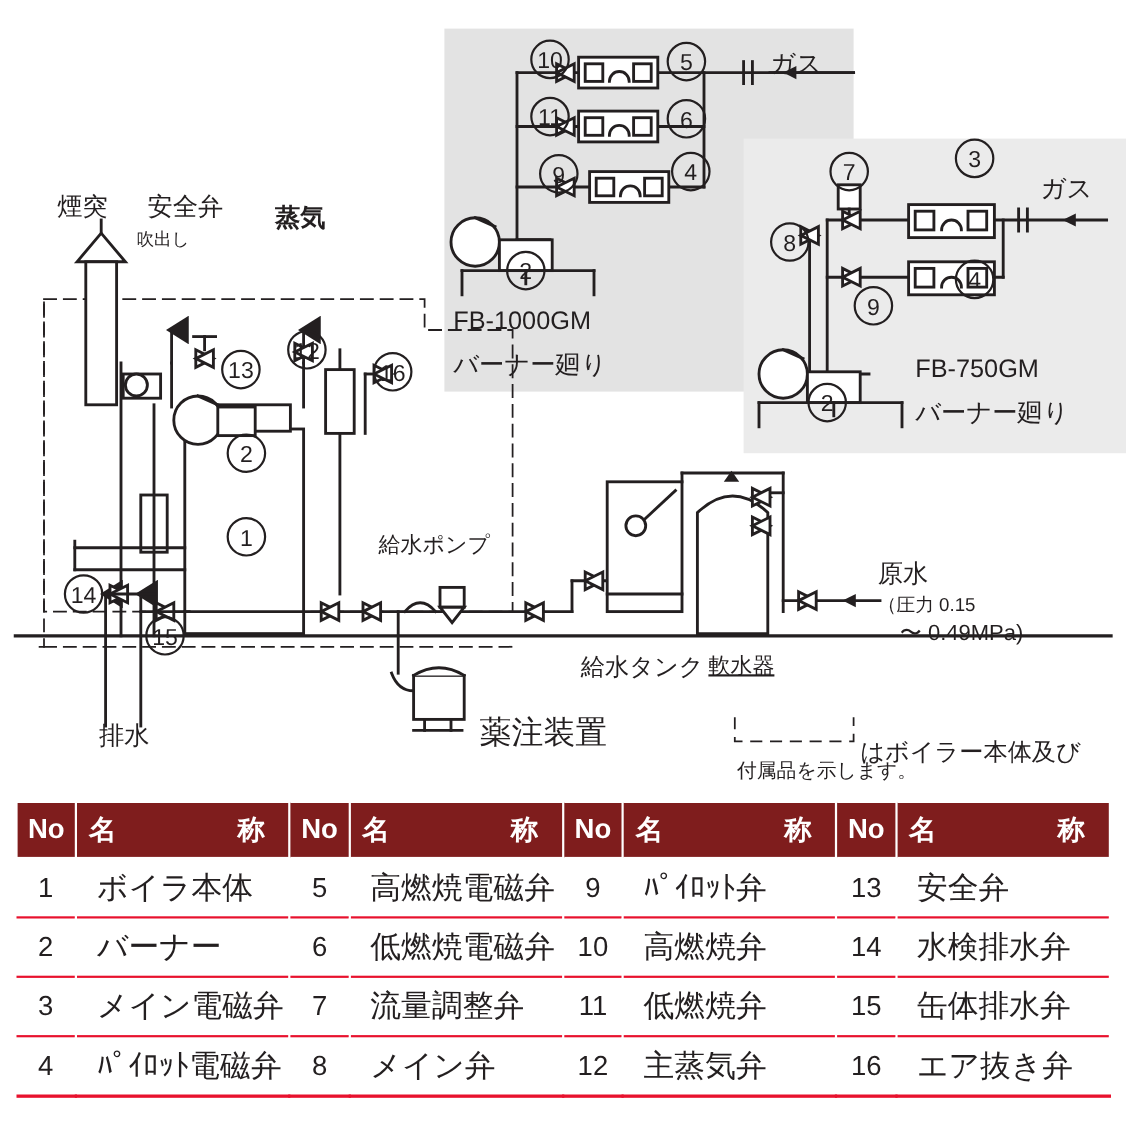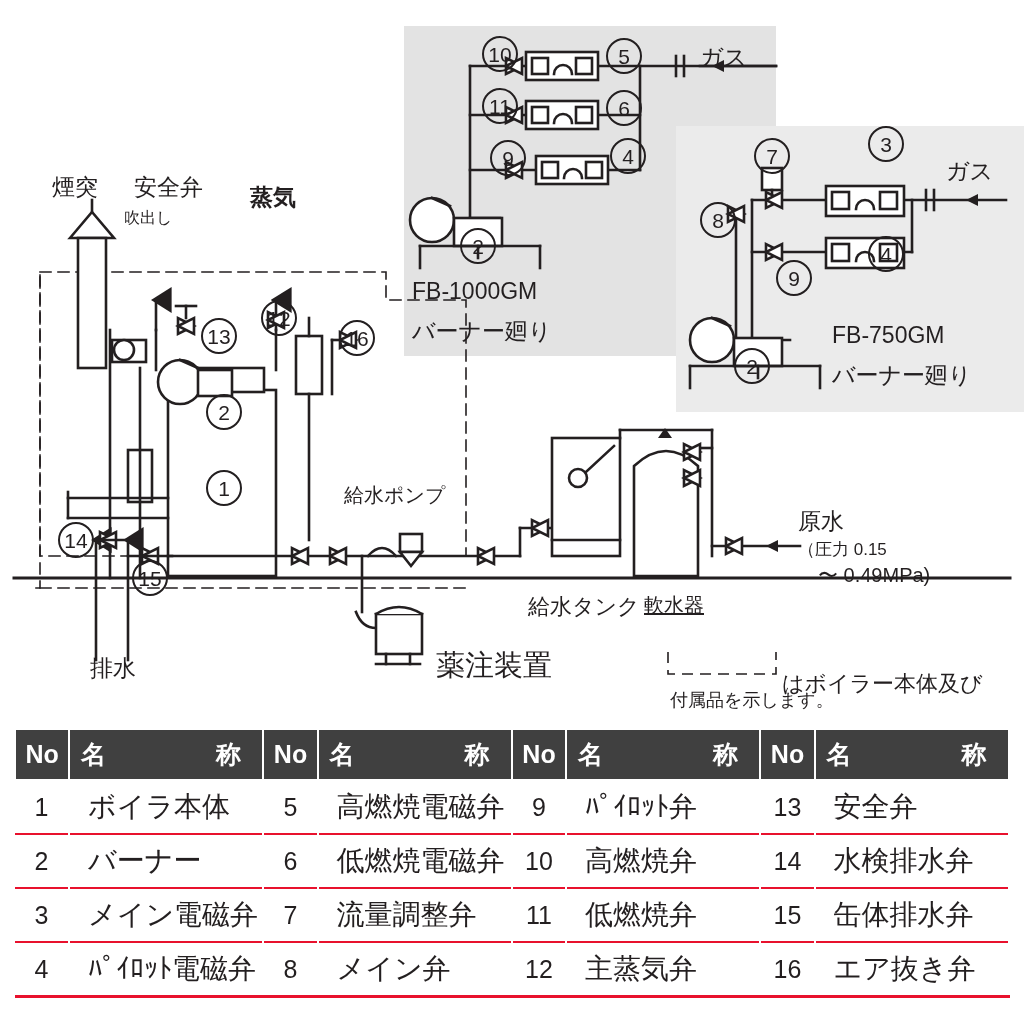--- a/index.html
+++ b/index.html
@@ -22,21 +22,21 @@
   }
   .legend th,.legend td{
     border:2px solid #ffffff;
     font-size:25px;
     font-weight:normal;
     padding:4px 2px;
     text-align:center;
     white-space:nowrap;
   }
   .legend thead th{
-    background:#404040;color:#ffffff;font-weight:bold;font-size:25px;
+    background:#7f1d1d;color:#ffffff;font-weight:bold;font-size:25px;
     padding:8px 2px;
   }
   .legend tbody td{
     background:#ffffff;color:#231f20;
     border:none;
     border-right:2px solid #ffffff;
     padding:7px 2px;
   }
   .legend tbody tr{border-bottom:2px solid #e8112d;}
   .legend tbody tr:last-child{border-bottom:3px solid #e8112d;}

